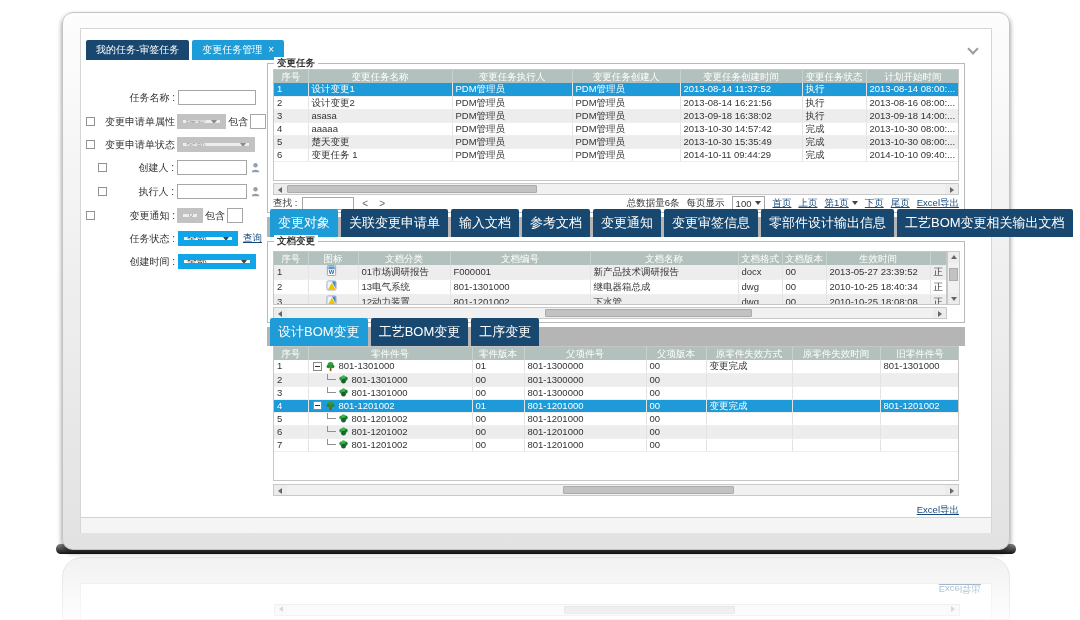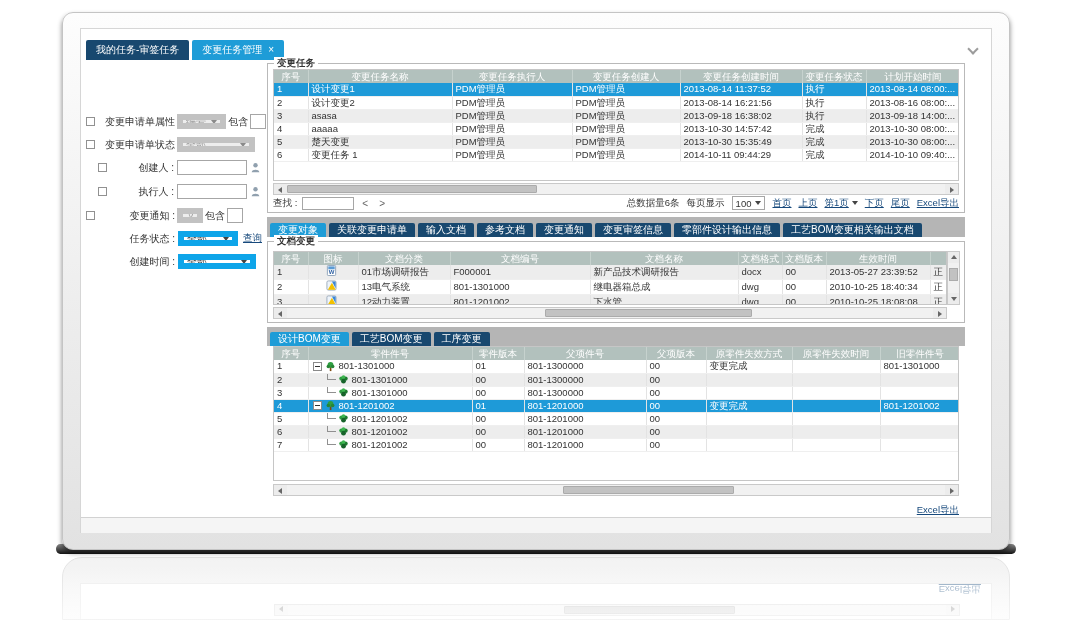--- a/index.html
+++ b/index.html
@@ -12,22 +12,22 @@
     background:linear-gradient(#8a8a8a,#121212); border-radius:6px/7px; }
   .monitor { position:absolute; left:62px; top:12px; width:948px; height:538px;
     background:linear-gradient(#fdfdfd,#ececec 60%,#e2e2e2);
     border:1px solid #c4c4c4; border-radius:11px;
     box-shadow:0 3px 5px rgba(0,0,0,.45); }
   .screen { position:absolute; left:17px; top:15px; width:912px; height:505px;
     background:#fff; border:1px solid #d6d6d6; }
 
   
   .tabstrip { display:flex; align-items:flex-end; gap:3px; }
-  .tab { background:#18486f; color:#fff; font-size:10px; line-height:12px;
-    padding:1px 8px; border-radius:2px 2px 0 0; white-space:nowrap; cursor:default;
+  .tab { background:#18486f; color:#fff; font-size:13px; line-height:12px;
+    padding:8px 8px; border-radius:2px 2px 0 0; white-space:nowrap; cursor:default;
     display:flex; align-items:center; gap:6px; }
   .tab.active { background:#1e9cd7; }
   .tabs-top { position:absolute; left:5px; top:11px; }
   .tabs-top .tab { padding:4px 10px; font-size:10px; }
   .strip { position:absolute; left:186px; width:698px; background:#b5b5b5;
     padding:3px 0 0 3px; }
   .chev { position:absolute; right:14px; top:16px; width:8px; height:8px;
     border-right:2px solid #9c9c9c; border-bottom:2px solid #9c9c9c;
     transform:rotate(45deg); cursor:pointer; }
 
@@ -166,20 +166,24 @@
           </span>
 
           <span class="tab active">
             <span>变更任务管理</span>
             <span>×</span>
           </span>
         </div>
       <span class="chev"></span>
 
       <div class="filter">
+        <div class="frow" style="top:32px">
+          <span class="flabel">任务名称 :</span>
+          <span class="inp w78"></span>
+        </div>
         <div class="frow" style="top:56px">
           <span class="cb"></span>
           <span class="flabel-mid">变更申请单属性</span>
           <span class="sel disabled w50">
             <span>编号</span>
               <span class="caret"></span>
           </span>
           <span class="flabel-sm">包含</span>
           <span class="inp w16"></span>
         </div>

